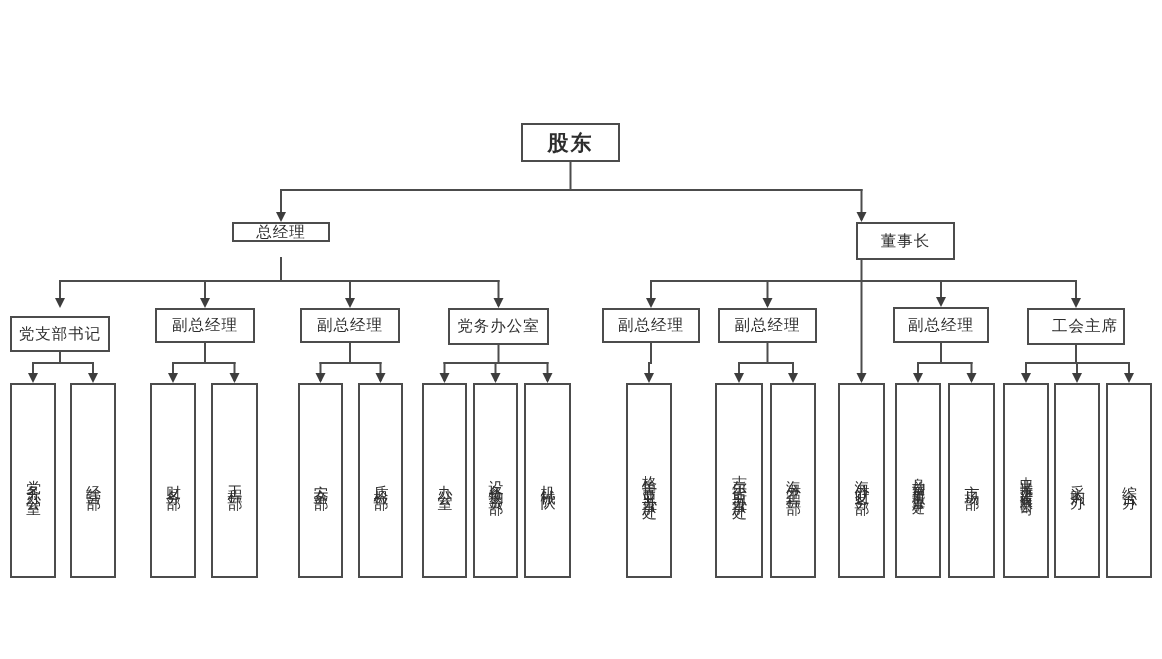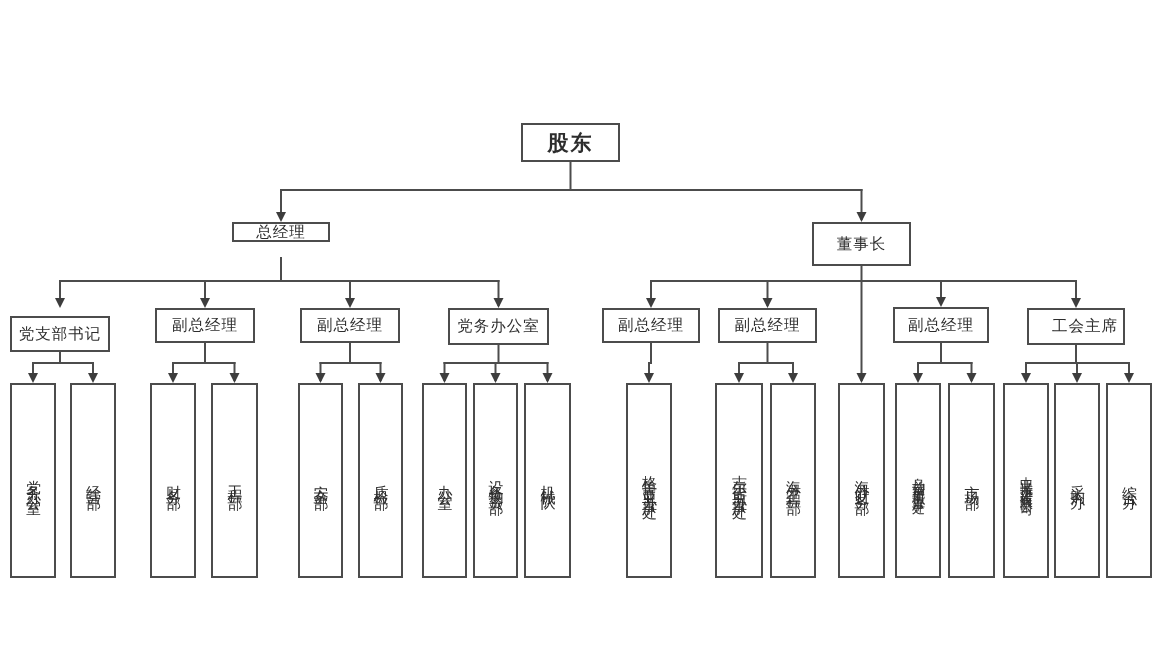--- a/index.html
+++ b/index.html
@@ -141,21 +141,21 @@
       <line x1="1129" y1="363" x2="1129" y2="380" stroke="#4c4c4c" stroke-width="2" stroke-linecap="square"></line>
       <polygon points="1124,373 1134,373 1129,383" fill="#3d3d3d"></polygon>
     </svg>
 
 <div class="node h-lbl root" style="left: 521px; top: 123px; width: 99px; height: 39px;">
       <span class="lbl">股东</span>
     </div>
     <div class="node h-lbl" style="left: 232px; top: 222px; width: 98px; height: 20px;">
       <span class="lbl">总经理</span>
     </div>
-    <div class="node h-lbl" style="left: 812px; top: 222px; width: 99px; height: 44px;">
+    <div class="node h-lbl" style="left: 856px; top: 222px; width: 99px; height: 38px;">
       <span class="lbl">董事长</span>
     </div>
     <div class="node h-lbl" style="left: 10px; top: 316px; width: 100px; height: 36px;">
       <span class="lbl">党支部书记</span>
     </div>
     <div class="node h-lbl" style="left: 155px; top: 308px; width: 100px; height: 35px;">
       <span class="lbl">副总经理</span>
     </div>
     <div class="node h-lbl" style="left: 300px; top: 308px; width: 100px; height: 35px;">
       <span class="lbl">副总经理</span>

